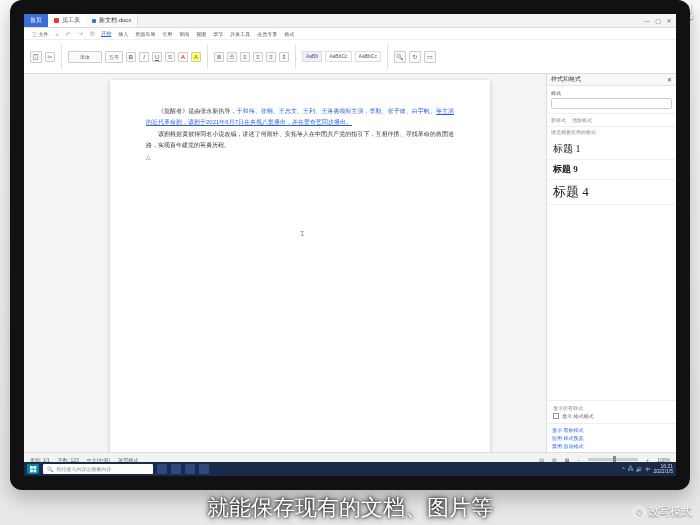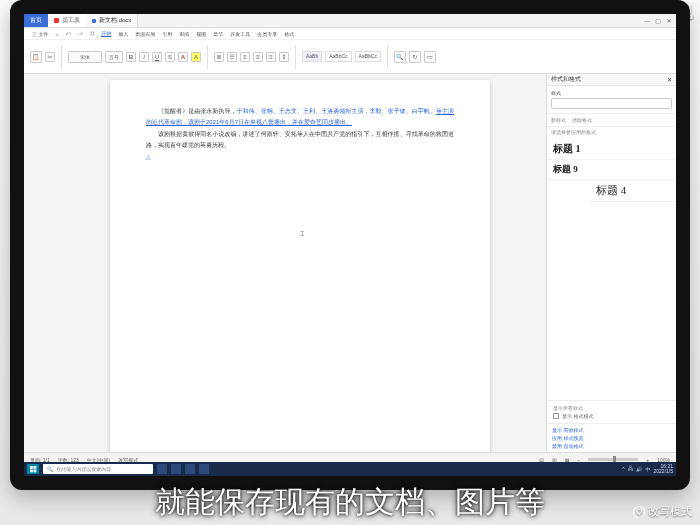--- a/index.html
+++ b/index.html
@@ -36,43 +36,43 @@
   .para .lk.u{text-decoration:underline;}
   .caret{position:absolute;left:50%;top:150px;width:5px;height:6px;color:#000;font-size:7px;}
   
   .panel{width:130px;background:#fff;border-left:1px solid #ddd;display:flex;flex-direction:column;font-size:6px;color:#444;}
   .panel-h{height:12px;background:#f7f7f7;border-bottom:1px solid #e5e5e5;display:flex;align-items:center;padding:0 4px;justify-content:space-between;}
   .panel-top{padding:4px;border-bottom:1px solid #eee;}
   .search{height:11px;border:1px solid #ccc;border-radius:2px;background:#fff;}
   .panel-tabs{display:flex;gap:6px;padding:3px 4px;font-size:5px;color:#888;border-bottom:1px solid #eee;}
   .style-list{flex:1;padding:2px 0;}
   .style-item{padding:3px 6px;border-bottom:1px solid #f2f2f2;font-family:"SimSun",serif;}
-  .style-item.h1{font-size:10px;font-weight:bold;color:#222;}
+  .style-item.h1{font-size:10px;font-weight:normal;color:#222;}
   .style-item.h2{font-size:9px;font-weight:bold;color:#222;}
   .style-item.h3{font-size:8px;color:#222;}
-  .style-item.h4{font-size:11px;color:#222;margin-left:43px;}
+  .style-item.h4{font-size:13px;color:#222;}
   .panel-opts{padding:4px 6px;border-top:1px solid #eee;display:flex;flex-direction:column;gap:2px;}
   .chk{display:flex;align-items:center;gap:3px;font-size:5px;color:#666;}
   .chk i{width:6px;height:6px;border:1px solid #999;}
   .panel-foot{border-top:1px solid #eee;padding:3px 5px;display:flex;flex-direction:column;gap:2px;font-size:5px;color:#2962d9;}
   
   .status{position:absolute;left:0;right:0;bottom:0;height:14px;background:#f3f3f3;border-top:1px solid #ddd;display:flex;align-items:center;font-size:5px;color:#666;padding:0 6px;gap:8px;}
   .status .spacer{flex:1;}
   .zoom-bar{width:50px;height:3px;background:#ccc;position:relative;}
   .zoom-bar::after{content:"";position:absolute;left:50%;top:-2px;width:3px;height:7px;background:#888;}
   
   .taskbar{position:absolute;left:14px;right:14px;bottom:14px;height:14px;background:#1a2a4a;display:flex;align-items:center;padding:0 3px;gap:4px;}
   .start{width:12px;height:10px;background:#08a;border-radius:1px;display:flex;align-items:center;justify-content:center;}
   .start svg{width:7px;height:7px;}
   .tb-search{height:10px;flex:0 0 110px;background:#fff;border-radius:1px;font-size:5px;color:#888;display:flex;align-items:center;padding:0 4px;gap:3px;}
   .tray{margin-left:auto;display:flex;align-items:center;gap:3px;font-size:5px;color:#cde;}
   .tsk{width:10px;height:10px;background:#2d4a7a;border-radius:1px;}
   
   .wm-top{position:absolute;right:6px;top:2px;color:#fff;font-size:16px;font-weight:bold;letter-spacing:1px;text-shadow:0 1px 2px rgba(0,0,0,0.6);}
-  .caption{position:absolute;left:0;right:0;bottom:2px;text-align:center;color:#fff;font-size:30px;text-shadow:0 0 3px #000,0 0 6px #000;font-weight:500;}
+  .caption{position:absolute;left:0;right:0;bottom:2px;text-align:center;color:#fff;font-size:22px;text-shadow:0 0 3px #000,0 0 6px #000;font-weight:500;}
   .wm-bot{position:absolute;right:8px;bottom:6px;color:#fff;font-size:11px;display:flex;align-items:center;gap:3px;text-shadow:0 1px 2px rgba(0,0,0,0.6);}
   .wm-bot .c{width:12px;height:12px;border:1.5px solid #fff;border-radius:50%;display:flex;align-items:center;justify-content:center;font-size:8px;}
 </style>
 </head>
 <body>
 
 <div class="stage">
   <div class="wm-top">天奇·视</div>
 
   <div class="monitor">

